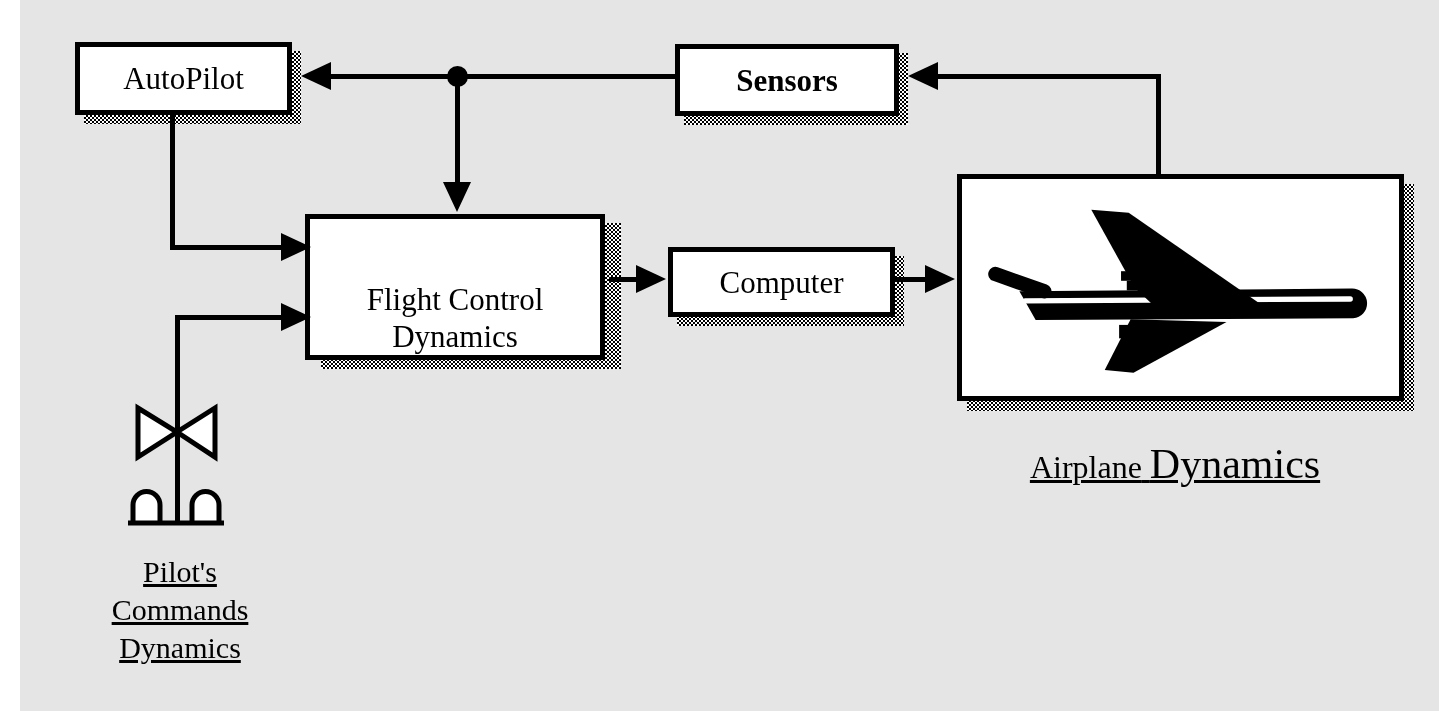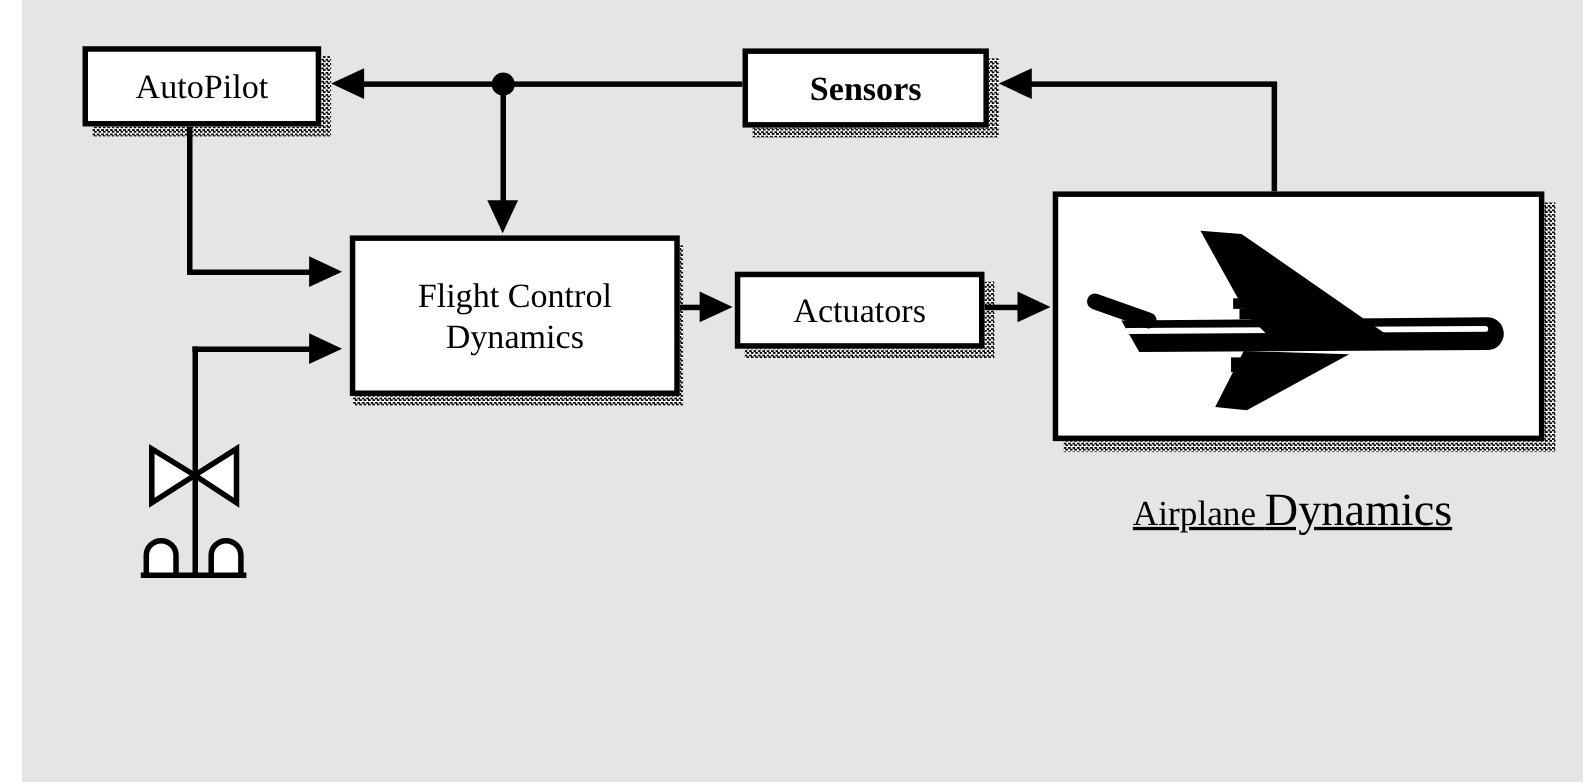--- a/index.html
+++ b/index.html
@@ -55,21 +55,21 @@
   
   .box{
     position:absolute;z-index:3;
     background:#fff;border:5px solid #000;
     display:flex;align-items:center;justify-content:center;
     text-align:center;font-size:31px;line-height:37px;
     box-sizing:border-box;
   }
   #box-autopilot{left:55px;top:42px;width:217px;height:73px;}
   #box-sensors{left:655px;top:44px;width:224px;height:72px;font-weight:bold;}
-  #box-fcc{left:298px;top:214px;width:300px;height:146px;align-items:center;}
+  #box-fcc{left:285px;top:214px;width:300px;height:146px;align-items:flex-end;}
   #box-actuators{left:648px;top:247px;width:227px;height:70px;}
   #box-airplane{left:937px;top:174px;width:447px;height:227px;padding:3px;}
   #box-airplane svg{width:100%;height:100%;}
   
   #pilot-symbol{position:absolute;left:100px;top:400px;width:120px;height:130px;z-index:4;}
   
   .caption{position:absolute;z-index:3;text-decoration:underline;}
   #airplane-caption{left:990px;top:440px;width:330px;text-align:center;font-size:32px;}
   #airplane-caption .big{font-size:42px;}
   #pilot-caption{left:70px;top:553px;width:180px;text-align:center;font-size:30px;line-height:38px;}
@@ -115,21 +115,21 @@
   </div>
 
   <div class="box" id="box-fcc">
     <span>
       <span>Flight Control</span><br>
       <span>Dynamics</span>
     </span>
   </div>
 
   <div class="box" id="box-actuators">
-    <span>Actuators</span>
+    <span>Computer</span>
   </div>
 
   <div class="box" id="box-airplane">
     <svg viewBox="0 0 440 220" preserveAspectRatio="xMidYMid meet">
 
       <path d="M52,114 L398,111 A15.5,15.5 0 0 1 400,142 L69,144 Z" fill="#000"></path>
 
       <path d="M58,124 L397,122" stroke="#fff" stroke-width="5.5" stroke-linecap="round" fill="none"></path>
 
       <path d="M127,29 L166,32 L303,127 L190,127 L172,110 Z" fill="#000"></path>
@@ -149,14 +149,19 @@
     <path d="M13,123 V105 A13.5,13.5 0 0 1 40,105 V123" fill="#fff" stroke="#000" stroke-width="5"></path>
     <path d="M72,123 V105 A13.5,13.5 0 0 1 99,105 V123" fill="#fff" stroke="#000" stroke-width="5"></path>
     <path d="M8,123 H104" stroke="#000" stroke-width="5" fill="none"></path>
   </svg>
 
   <div class="caption" id="airplane-caption">
     <span>Airplane</span>
     <span class="big">Dynamics</span>
   </div>
 
+  <div class="caption" id="pilot-caption">
+    <span>Pilot's</span><br>
+    <span>Commands</span><br>
+    <span>Dynamics</span>
+  </div>
 
 </div>
 
 </body></html>

